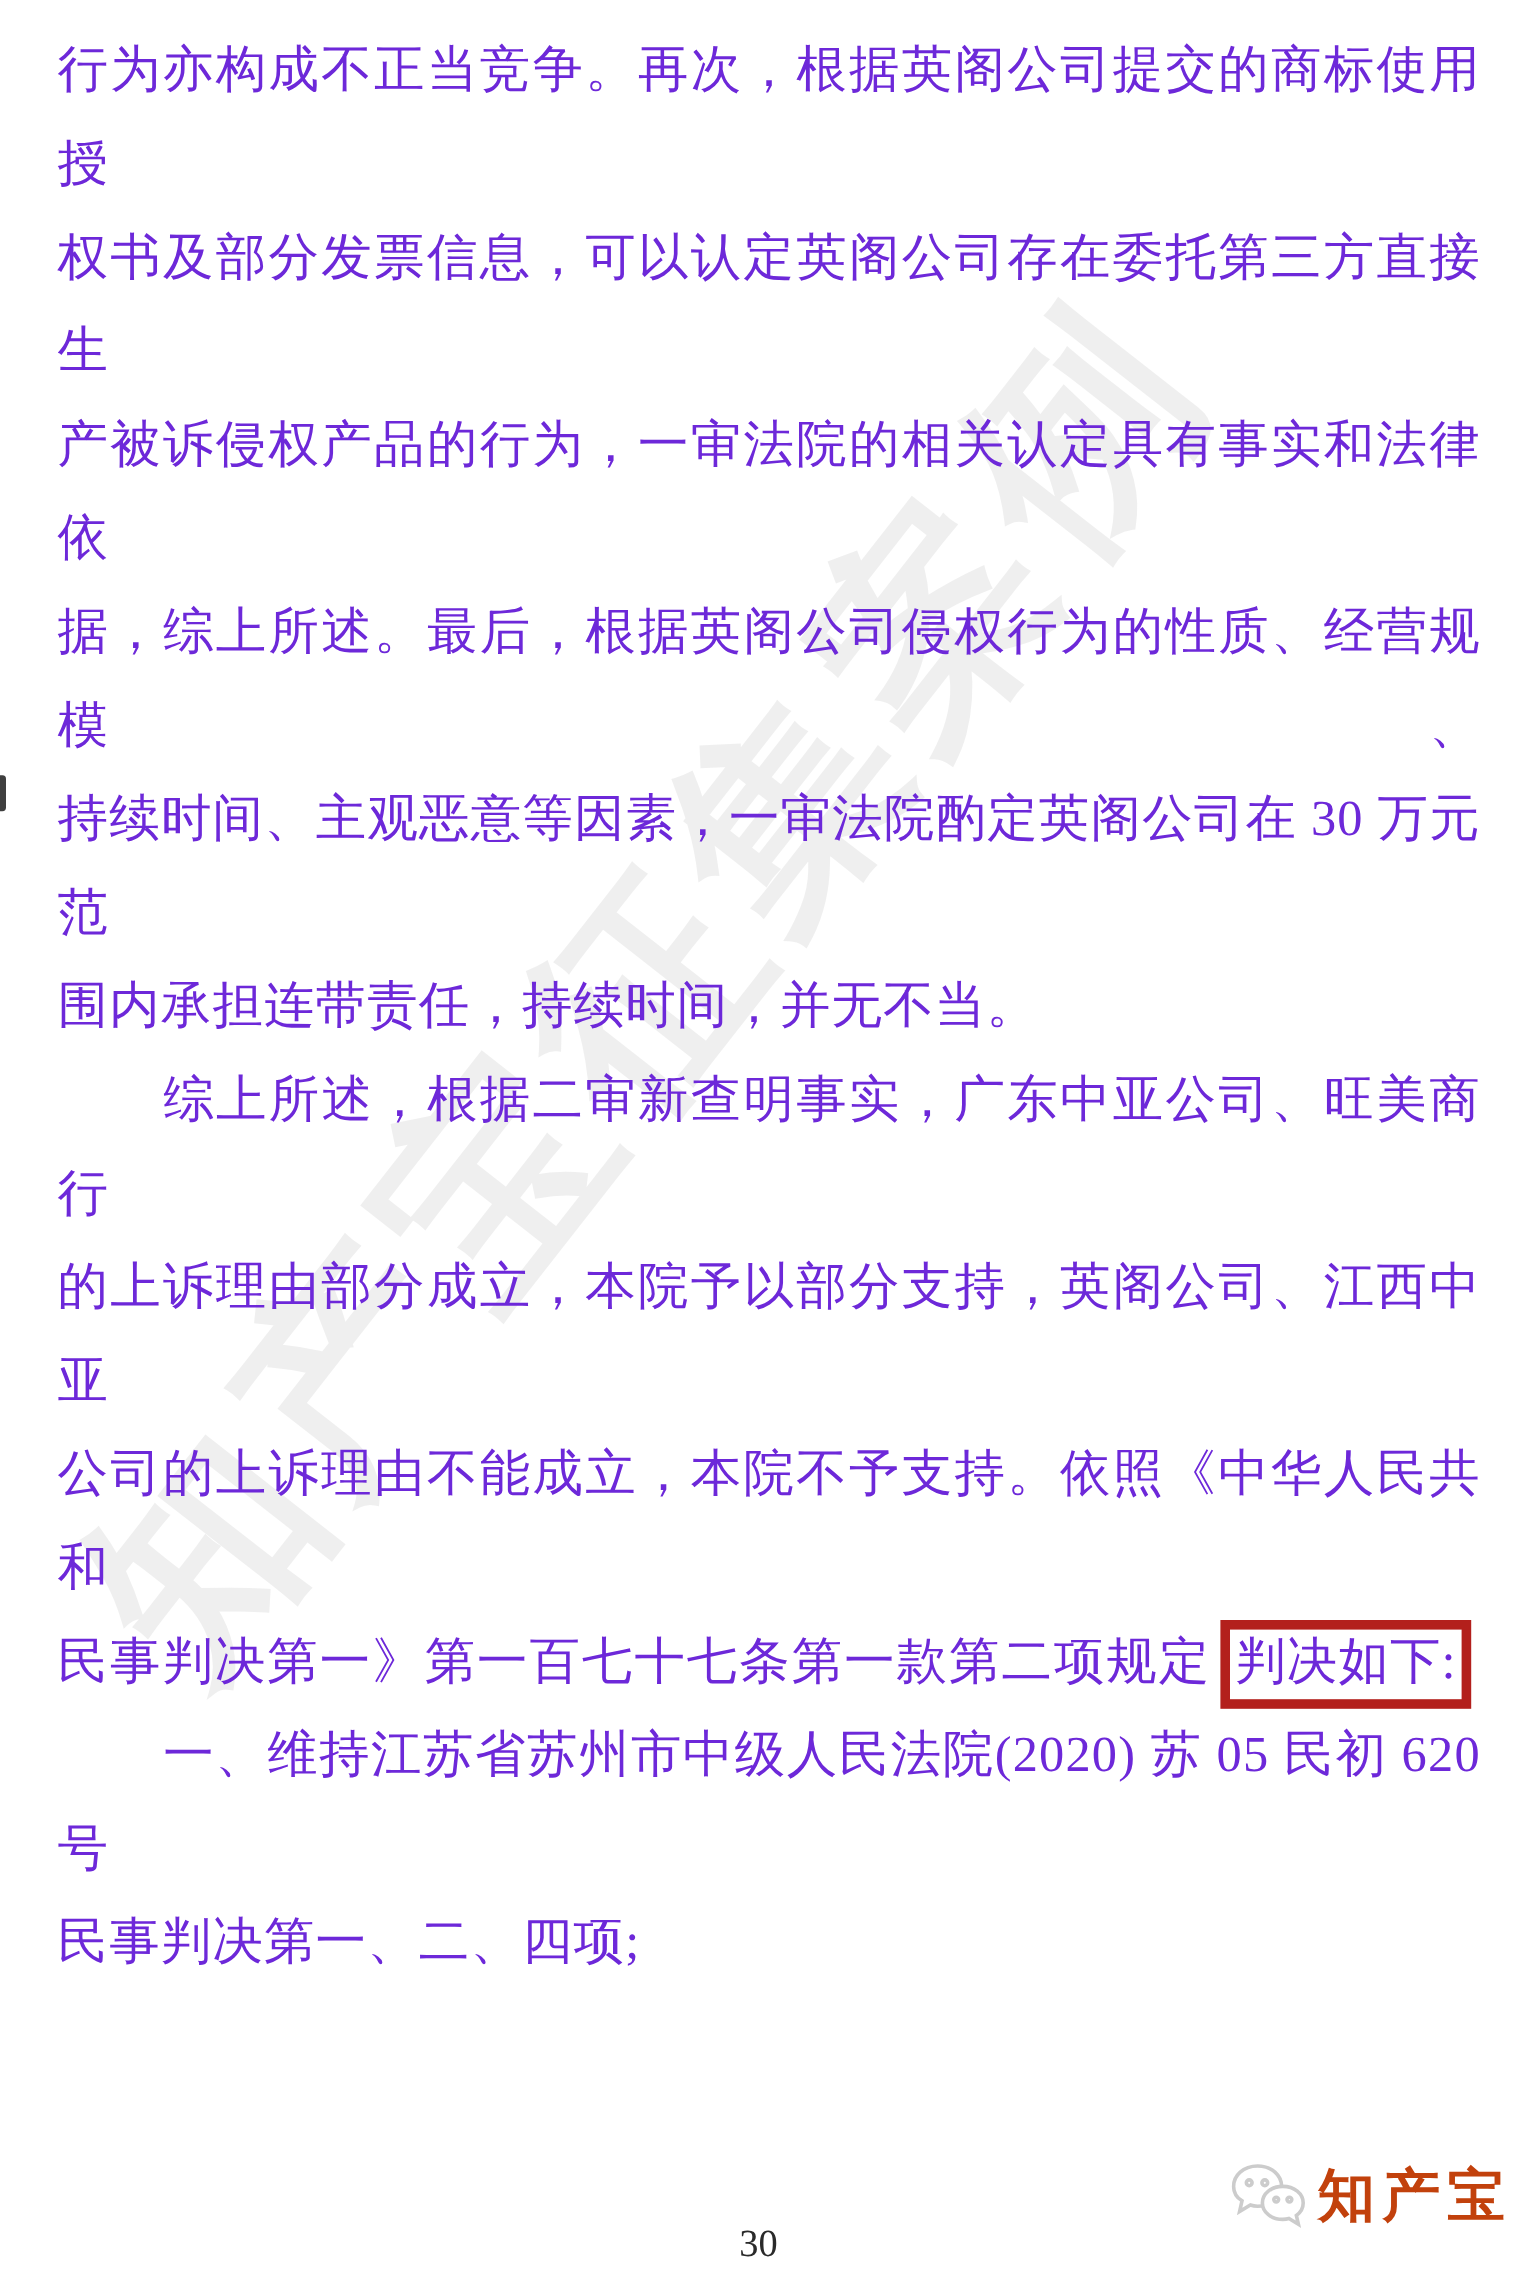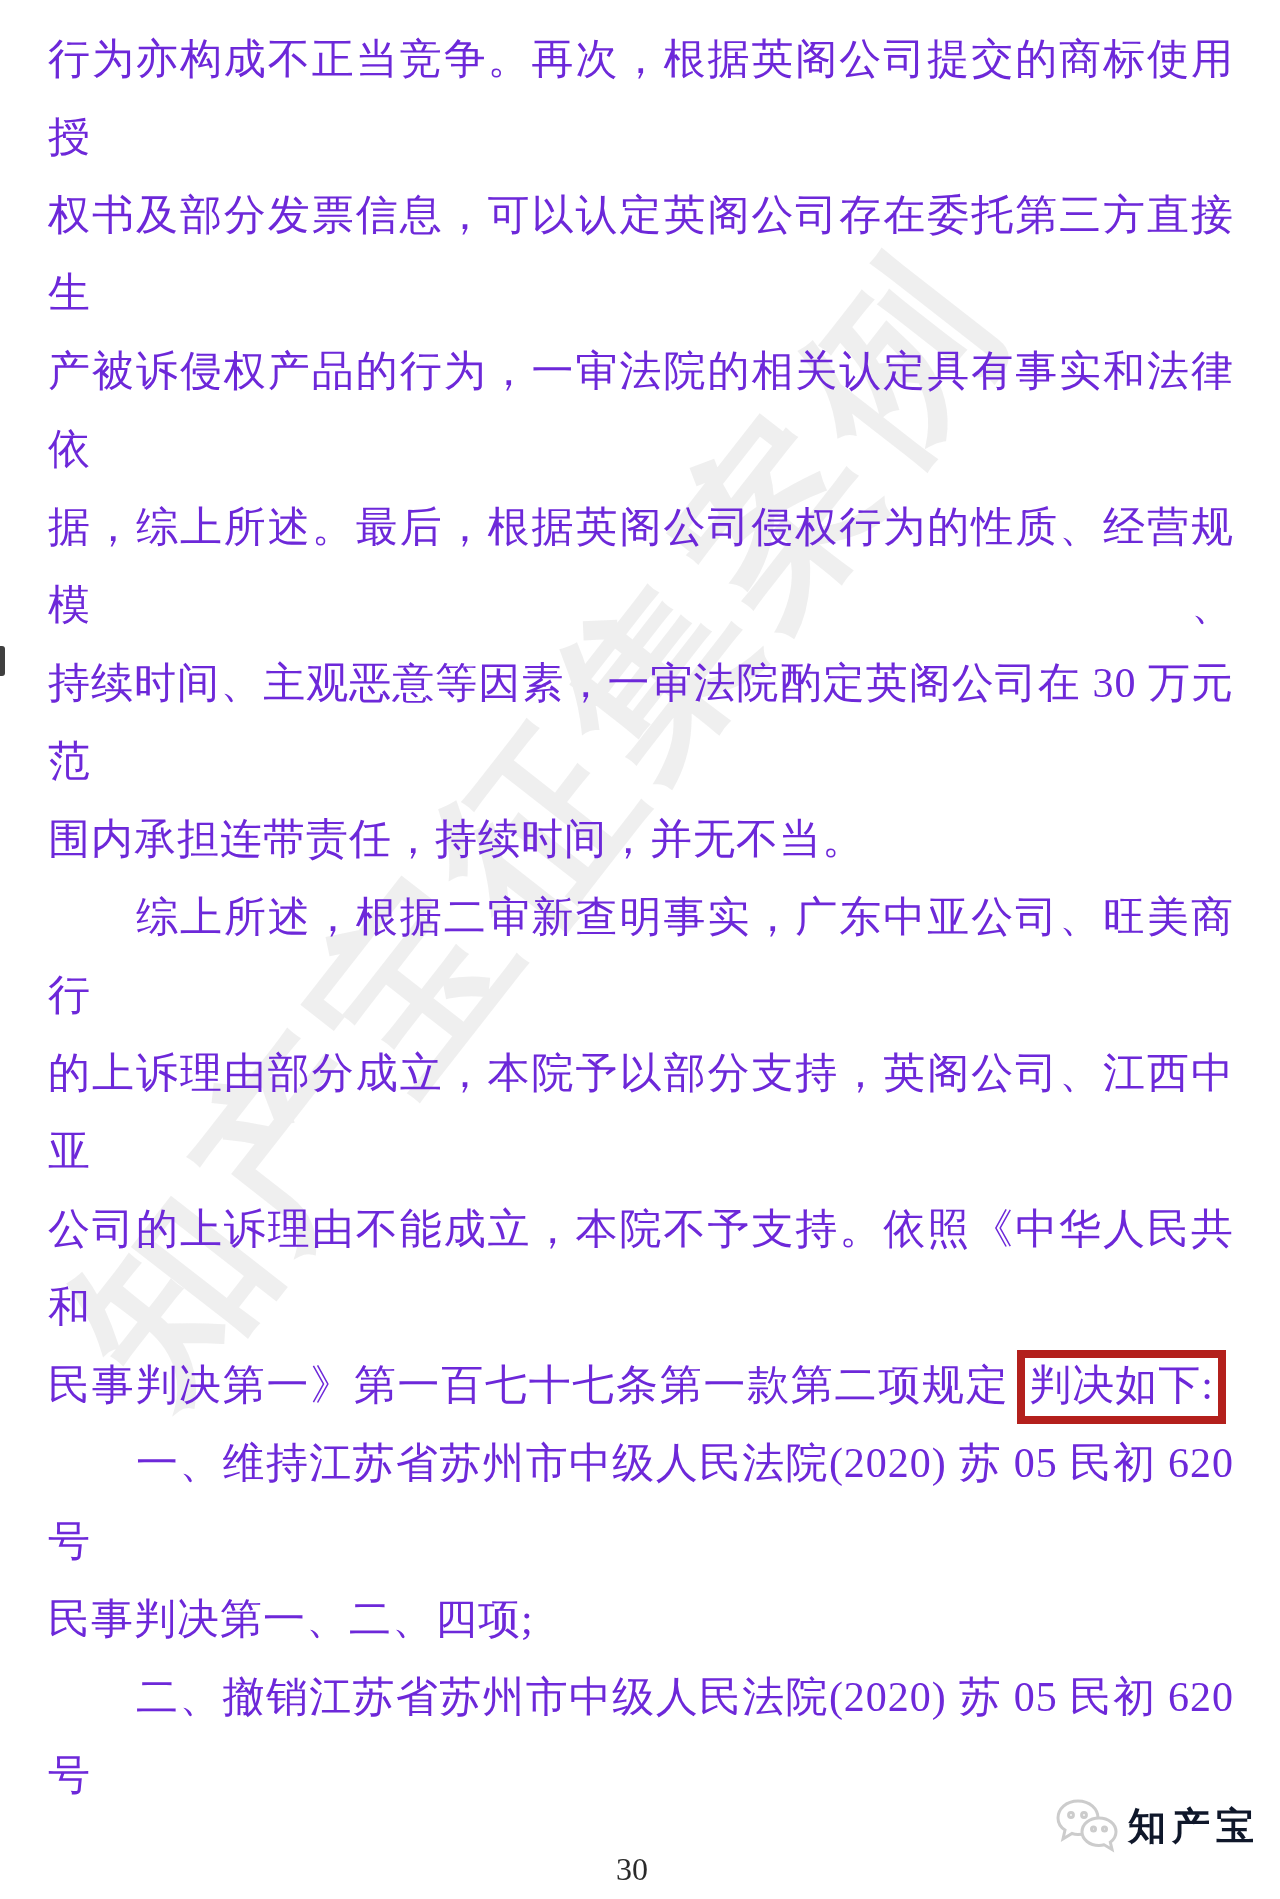--- a/index.html
+++ b/index.html
@@ -65,23 +65,23 @@
     z-index:1;
     margin-top:21px;
   }
   .brand{
     position:absolute;
     right:20px;top:1798px;
     display:flex;align-items:center;gap:10px;
     z-index:1;
   }
   .brand-text{
-    font-size:38px;
+    font-size:48px;
     letter-spacing:6px;
-    color:#0f172a;
+    color:#c2410c;
     font-weight:bold;
     text-shadow:1px 1px 0 #ffffff;
   }
 </style>
 </head>
 <body>
 
 <div class="page">
 
   <div class="watermark">知产宝征集案例</div>
@@ -92,21 +92,20 @@
       <div class="line justify"><span>产被诉侵权产品的行为，一审法院的相关认定具有事实和法律依</span></div>
       <div class="line justify"><span>据，综上所述。最后，根据英阁公司侵权行为的性质、经营规模、</span></div>
       <div class="line justify"><span>持续时间、主观恶意等因素，一审法院酌定英阁公司在 30 万元范</span></div>
       <div class="line"><span>围内承担连带责任，持续时间，并无不当。</span></div>
       <div class="line indent justify"><span>综上所述，根据二审新查明事实，广东中亚公司、旺美商行</span></div>
       <div class="line justify"><span>的上诉理由部分成立，本院予以部分支持，英阁公司、江西中亚</span></div>
       <div class="line justify"><span>公司的上诉理由不能成立，本院不予支持。依照《中华人民共和</span></div>
       <div class="line justify"><span>民事判决第一》第一百七十七条第一款第二项规定</span><span class="red-box">判决如下:</span></div>
       <div class="line indent justify"><span>一、维持江苏省苏州市中级人民法院(2020) 苏 05 民初 620 号</span></div>
       <div class="line"><span>民事判决第一、二、四项;</span></div>
-      <div class="line indent justify"><span>二、撤销江苏省苏州市中级人民法院(2020) 苏 05 民初 620 号</span></div>
       <div class="line"></div>
     </div>
 
   <div class="scan-artifact"></div>
 
   <div class="page-number">30</div>
 
   <div class="brand">
     <span style="display:inline-block;line-height:0;">
       <svg width="62" height="56" viewBox="0 0 62 56">

